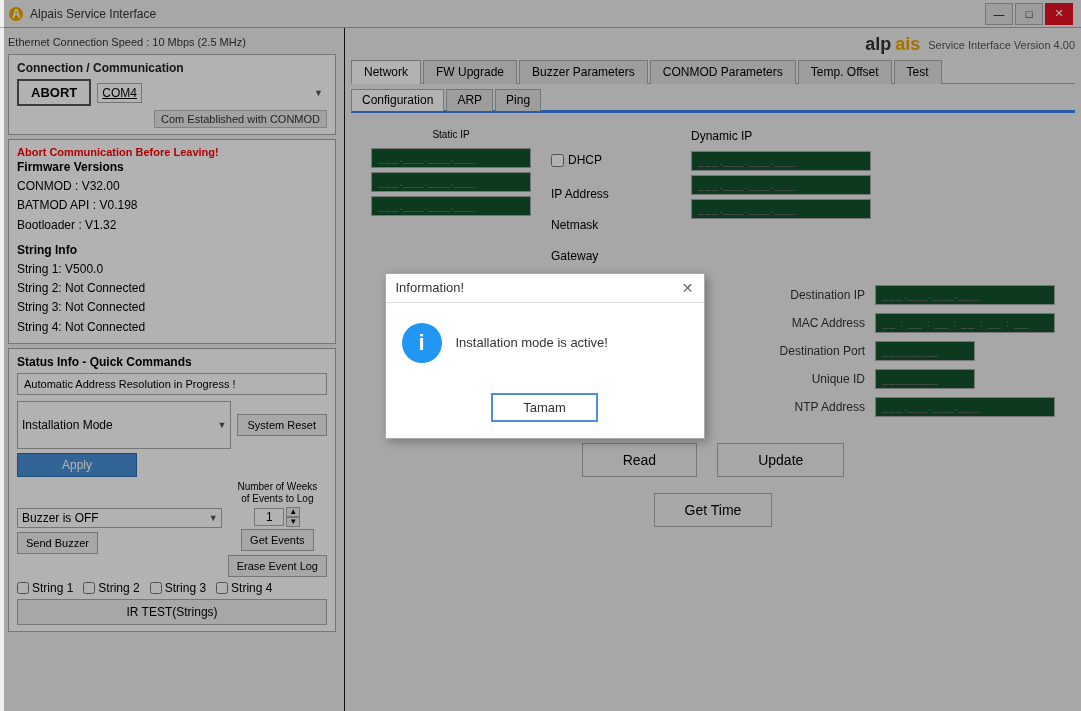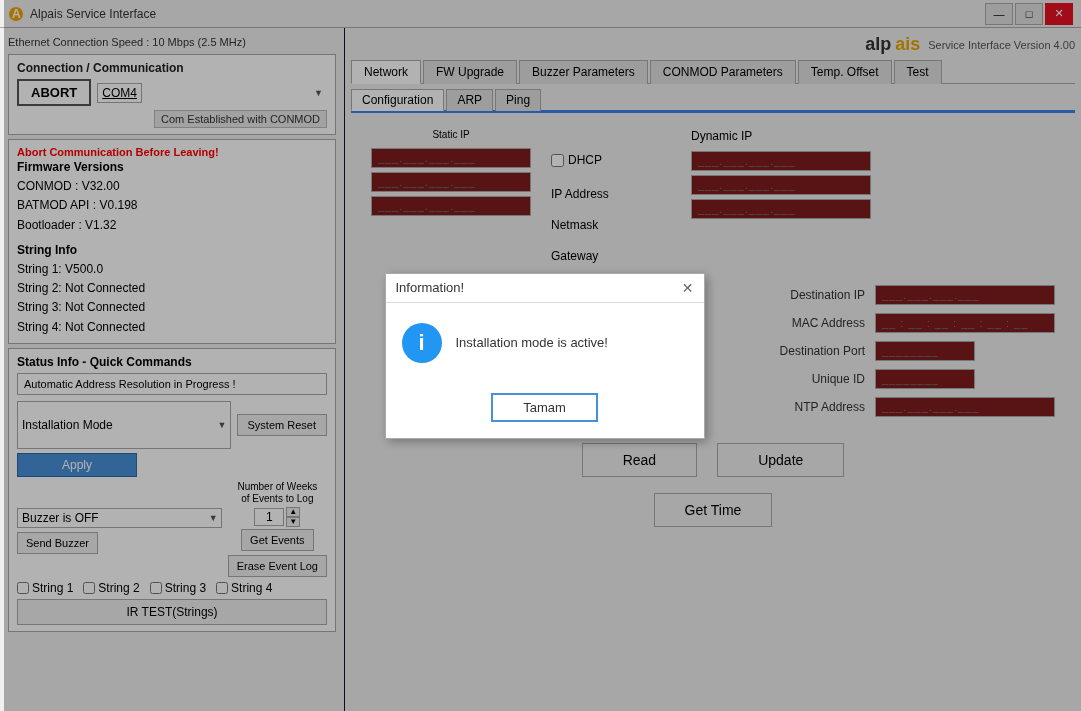--- a/index.html
+++ b/index.html
@@ -127,21 +127,21 @@
     .sub-tabs { display: flex; gap: 0; margin-bottom: 8px; border-bottom: 3px solid #3b82f6; }
     .sub-tab {
       padding: 3px 10px; border: 1px solid #aaa; border-bottom: none; background: #e1e1e1;
       cursor: pointer; font-size: 12px; margin-right: 2px; position: relative; top: 1px;
     }
     .sub-tab.active { background: white; border-bottom: 1px solid white; }
 
     .network-content { flex: 1; display: flex; flex-direction: column; }
     .dhcp-check { display: flex; align-items: center; gap: 4px; font-size: 12px; margin-bottom: 8px; }
     .ip-input {
-      width: 160px; border: 1px solid #aaa; padding: 3px 6px; background: #7f1d1d; font-size: 11px;
+      width: 160px; border: 1px solid #aaa; padding: 3px 6px; background: #14532d; font-size: 11px;
       color: #aaa; letter-spacing: 1px;
     }
     .ip-input-short { width: 100px; }
     .ip-input-wide { width: 180px; }
     .field-row { display: flex; align-items: center; gap: 10px; margin-bottom: 2px; }
     .field-name { font-size: 12px; color: #333; min-width: 110px; text-align: right; }
 
     .action-row { display: flex; gap: 20px; justify-content: center; padding: 10px; margin-top: 10px; }
     .action-btn {
       background: #f0f0f0; border: 1px solid #aaa; padding: 8px 40px; cursor: pointer;

